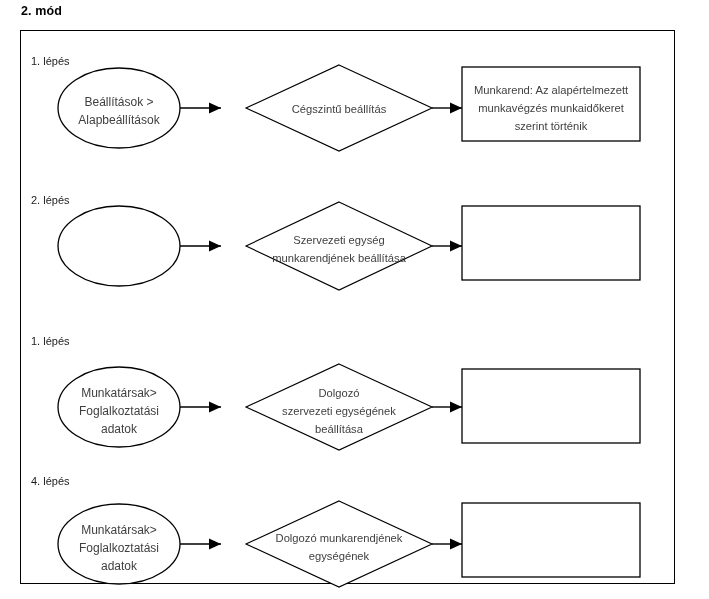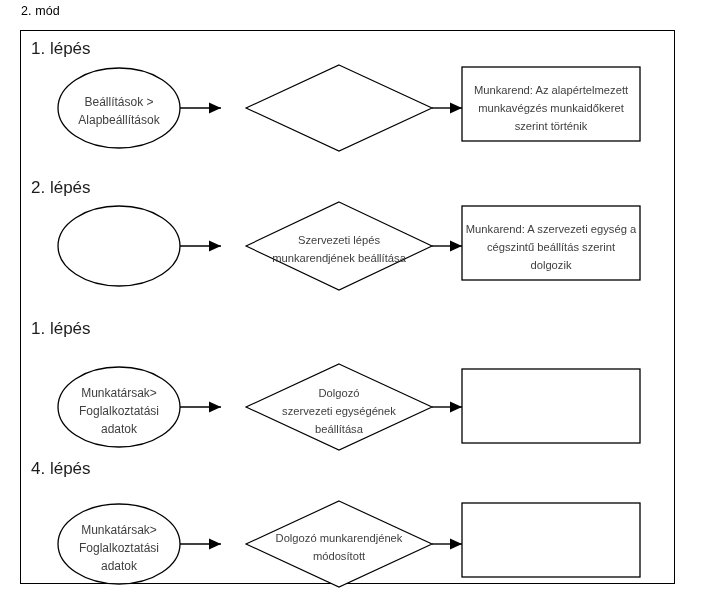--- a/index.html
+++ b/index.html
@@ -13,43 +13,43 @@
     position: relative;
     font-family: "Liberation Sans", sans-serif;
     color: #3b3b3b;
     overflow: hidden;
   }
   #page-title {
     position: absolute;
     left: 21px;
     top: 4px;
     font-size: 12.5px;
-    font-weight: normal;
+    font-weight: bold;
     color: #000000;
     letter-spacing: 0.1px;
   }
   #flow-frame {
     position: absolute;
     left: 20px;
     top: 30px;
     width: 655px;
     height: 554px;
     border: 1.6px solid #000000;
     box-sizing: border-box;
   }
   .step-group {
     position: absolute;
     left: 0;
     width: 655px;
   }
   .step-label {
     position: absolute;
     left: 10px;
-    top: 0px;
-    font-size: 17px;
+    top: 16px;
+    font-size: 11px;
     color: #1c1c1c;
     white-space: nowrap;
   }
   .node-svg {
     position: absolute;
     left: 0;
     top: 0;
     overflow: visible;
   }
   .shape-outline {
@@ -103,39 +103,39 @@
       <line class="connector" x1="159" y1="69" x2="200" y2="69"></line>
       <polygon class="arrow-head" points="200,69 188,63.5 188,74.5"></polygon>
       <polygon class="shape-outline thin" points="318,26 411,69 318,112 225,69"></polygon>
       <line class="connector" x1="411" y1="69" x2="441" y2="69"></line>
       <polygon class="arrow-head" points="441,69 429,63.5 429,74.5"></polygon>
       <rect class="shape-outline" x="441" y="28" width="178" height="74"></rect>
     </svg>
 
     <div class="node-text ellipse-text" style="left:34px; top:54px;">Beállítások &gt;
 Alapbeállítások</div>
+    <div class="node-text diamond-text" style="left:230px; top:61px;">Cégszintű beállítás</div>
     <div class="node-text rect-text" style="left:444px; top:42px;">Munkarend: Az alapértelmezett munkavégzés munkaidőkeret szerint történik</div>
   </div>
 
   <div class="step-group" style="top:147px; height:130px;">
     <div class="step-label">2. lépés</div>
 
     <svg class="node-svg" width="655" height="130" viewBox="0 0 655 130">
       <ellipse class="shape-outline" cx="98" cy="68" rx="61" ry="40"></ellipse>
       <line class="connector" x1="159" y1="68" x2="200" y2="68"></line>
       <polygon class="arrow-head" points="200,68 188,62.5 188,73.5"></polygon>
       <polygon class="shape-outline thin" points="318,24 411,68 318,112 225,68"></polygon>
       <line class="connector" x1="411" y1="68" x2="441" y2="68"></line>
       <polygon class="arrow-head" points="441,68 429,62.5 429,73.5"></polygon>
       <rect class="shape-outline" x="441" y="28" width="178" height="74"></rect>
     </svg>
 
-    <div class="node-text diamond-text" style="left:230px; top:53px;">Szervezeti lépés
+    <div class="node-text diamond-text" style="left:230px; top:53px;">Szervezeti egység
 munkarendjének beállítása</div>
-    <div class="node-text rect-text" style="left:444px; top:42px;">Munkarend: A szervezeti egység a cégszintű beállítás szerint dolgozik</div>
   </div>
 
   <div class="step-group" style="top:288px; height:130px;">
     <div class="step-label">1. lépés</div>
 
     <svg class="node-svg" width="655" height="130" viewBox="0 0 655 130">
       <ellipse class="shape-outline" cx="98" cy="88" rx="61" ry="40"></ellipse>
       <line class="connector" x1="159" y1="88" x2="200" y2="88"></line>
       <polygon class="arrow-head" points="200,88 188,82.5 188,93.5"></polygon>
       <polygon class="shape-outline thin" points="318,45 411,88 318,131 225,88"></polygon>
@@ -162,16 +162,16 @@
       <polygon class="shape-outline thin" points="318,42 411,85 318,128 225,85"></polygon>
       <line class="connector" x1="411" y1="85" x2="441" y2="85"></line>
       <polygon class="arrow-head" points="441,85 429,79.5 429,90.5"></polygon>
       <rect class="shape-outline" x="441" y="44" width="178" height="74"></rect>
     </svg>
 
     <div class="node-text ellipse-text" style="left:34px; top:62px;">Munkatársak&gt;
 Foglalkoztatási
 adatok</div>
     <div class="node-text diamond-text" style="left:230px; top:70px;">Dolgozó munkarendjének
-módosított</div>
+egységének</div>
   </div>
 
 </div>
 
 </body></html>

